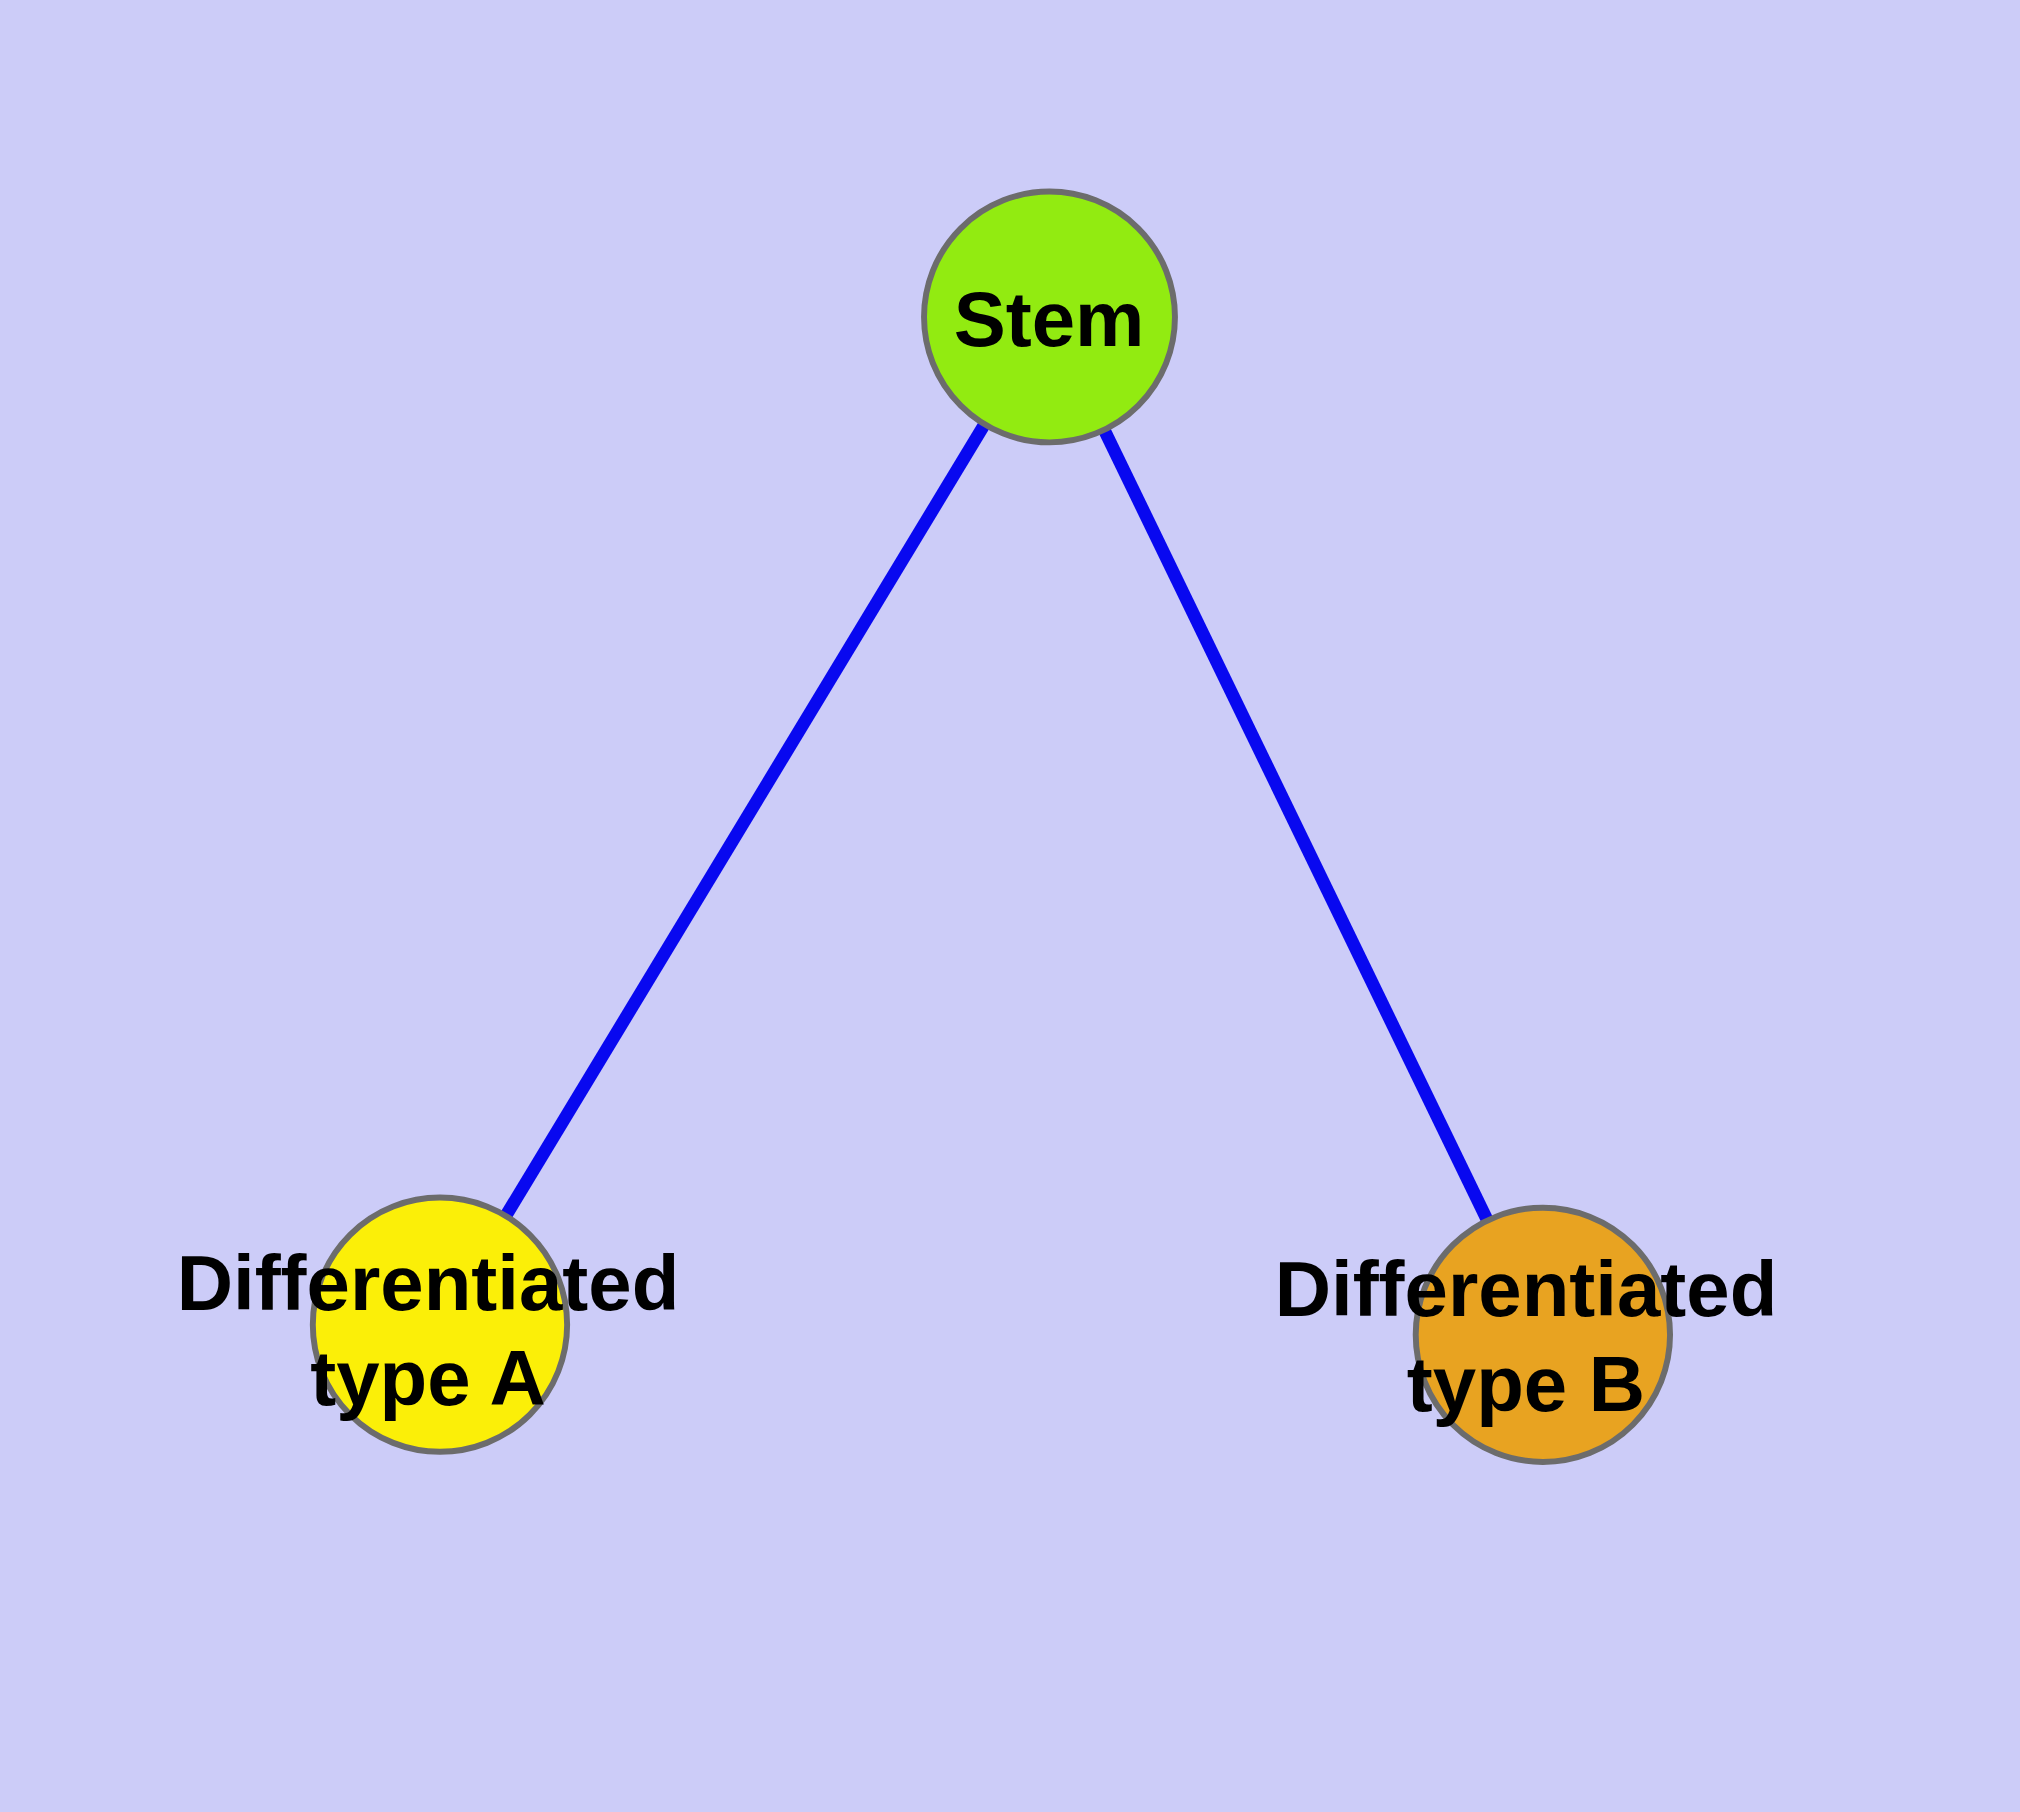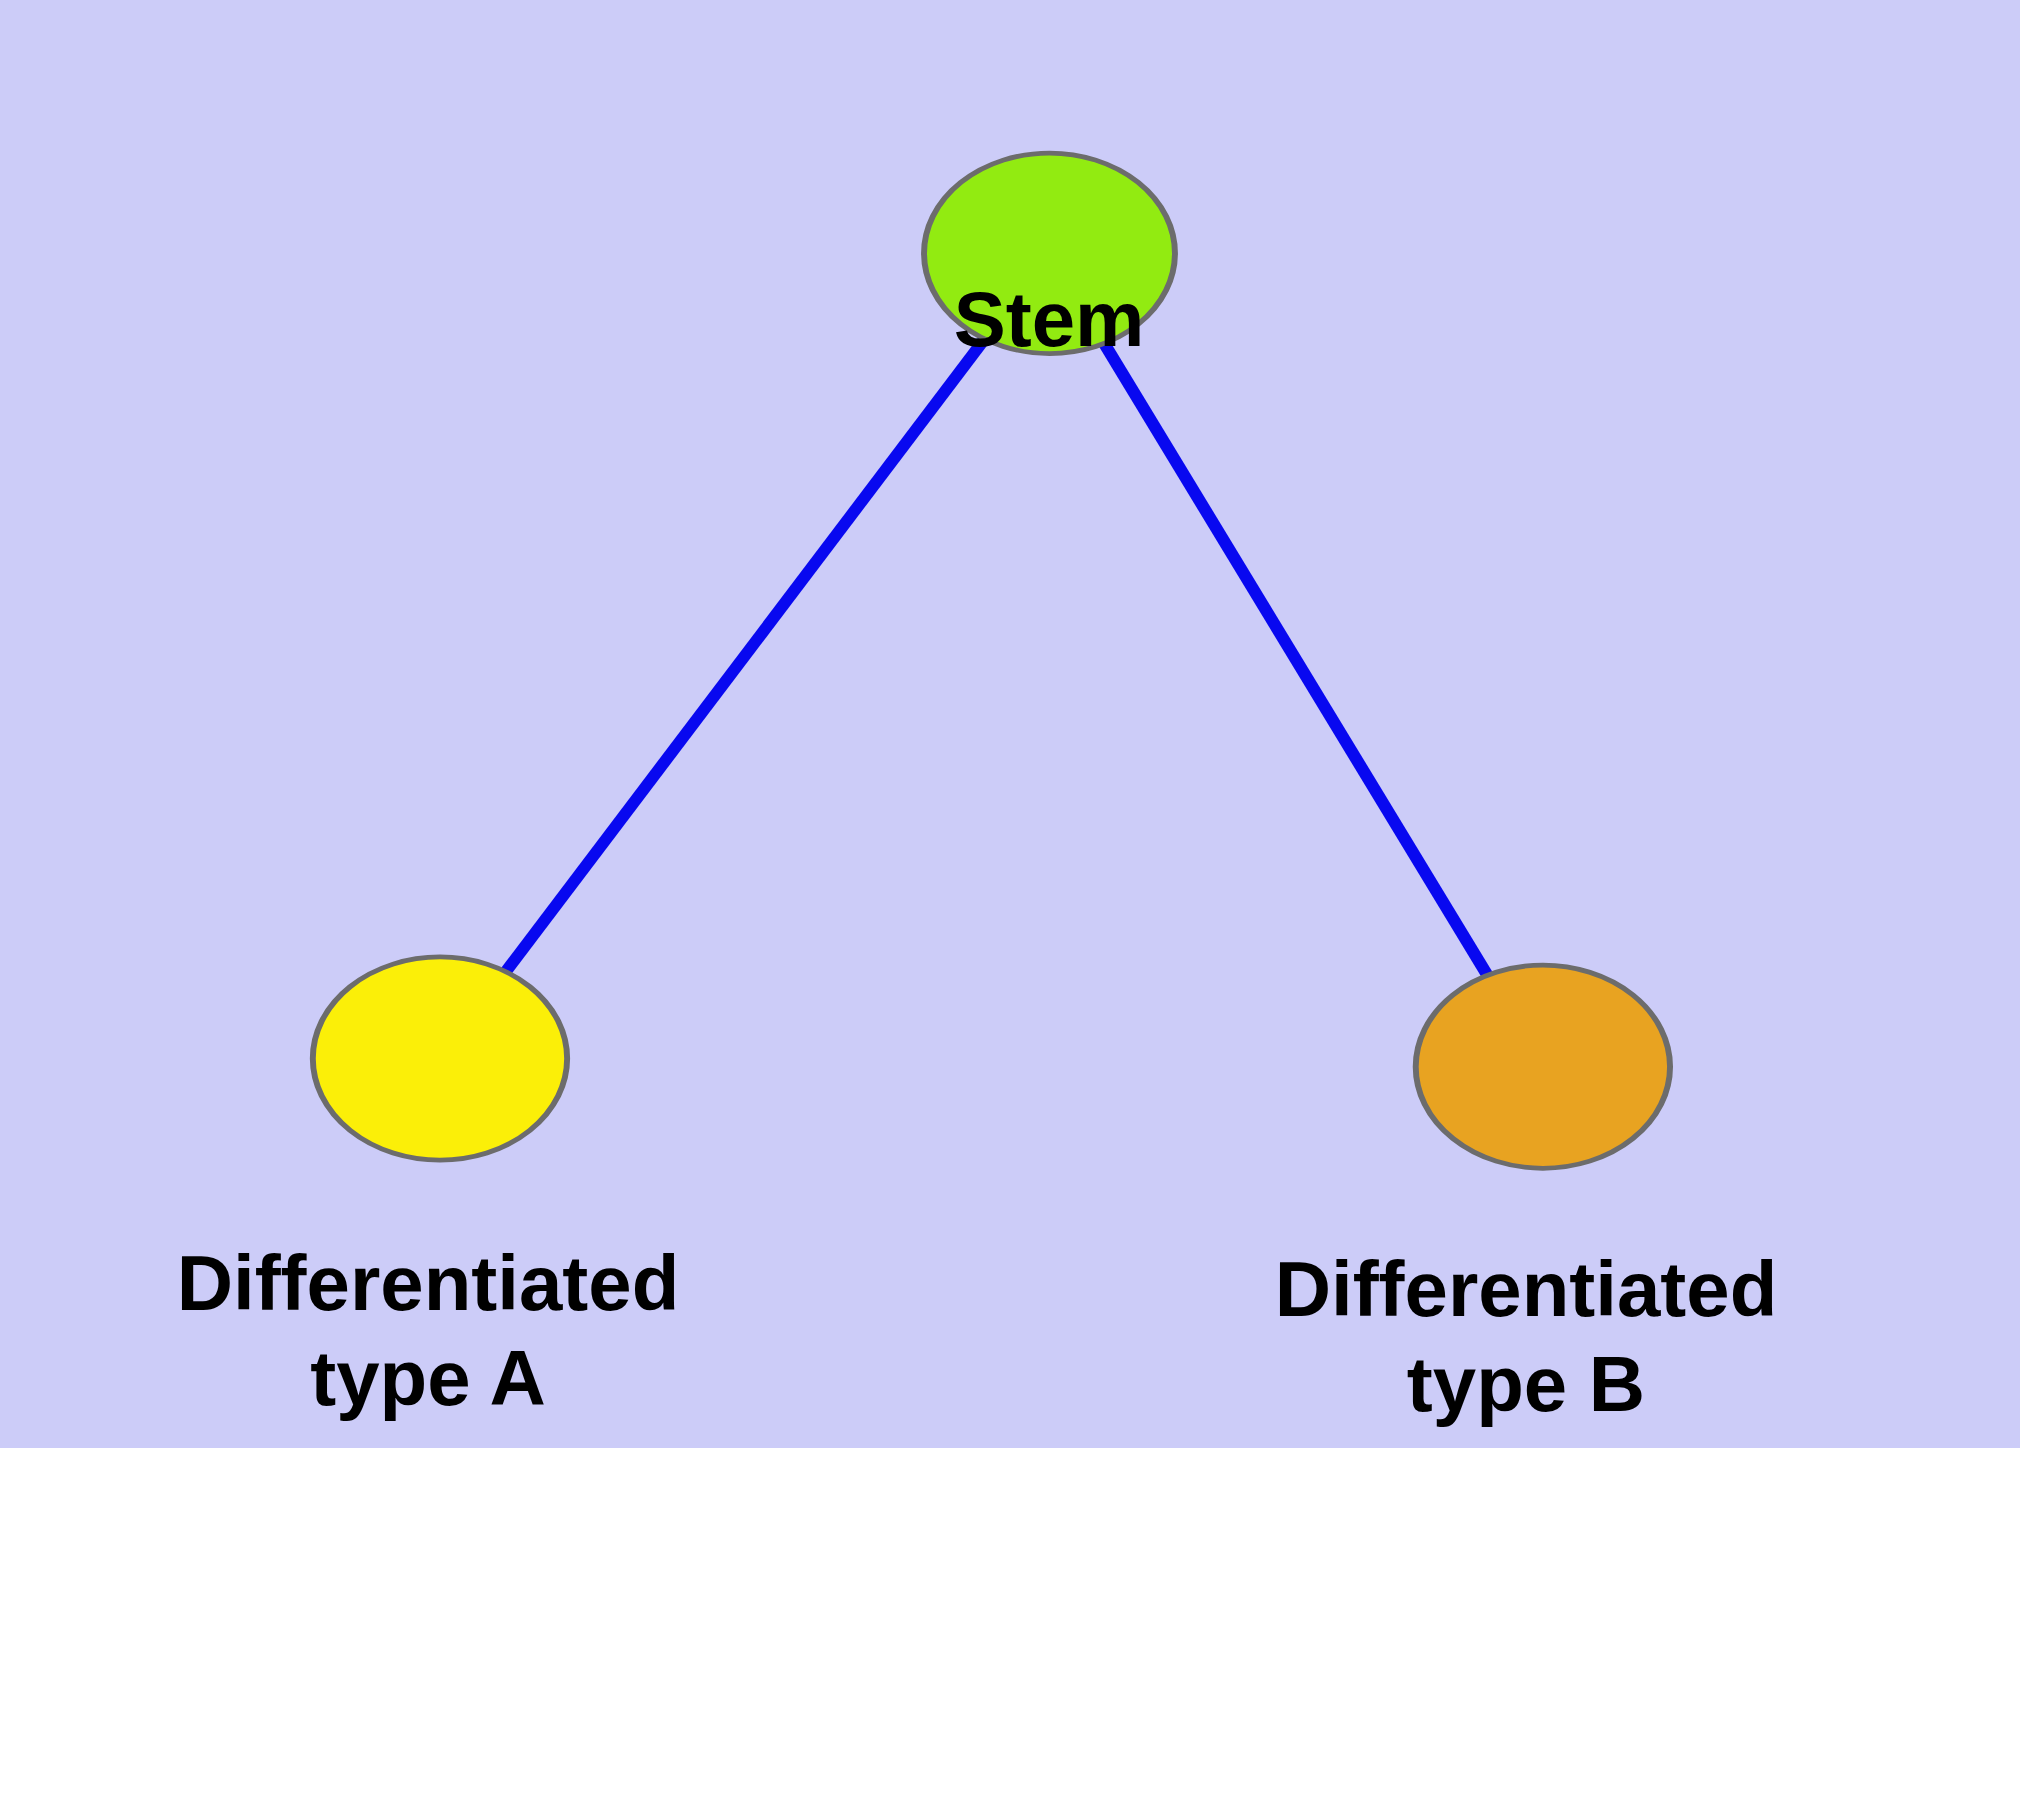--- a/index.html
+++ b/index.html
@@ -8,21 +8,21 @@
   }
   body {
     width: 2021px;
     height: 1812px;
     overflow: hidden;
     font-family: "Liberation Sans", sans-serif;
   }
   .diagram-stage {
     position: relative;
     width: 2021px;
-    height: 1448px;
+    height: 1812px;
   }
   .diagram-svg {
     position: absolute;
     left: 0;
     top: 0;
     width: 100%;
     height: 100%;
     display: block;
   }
   .edge-line {

